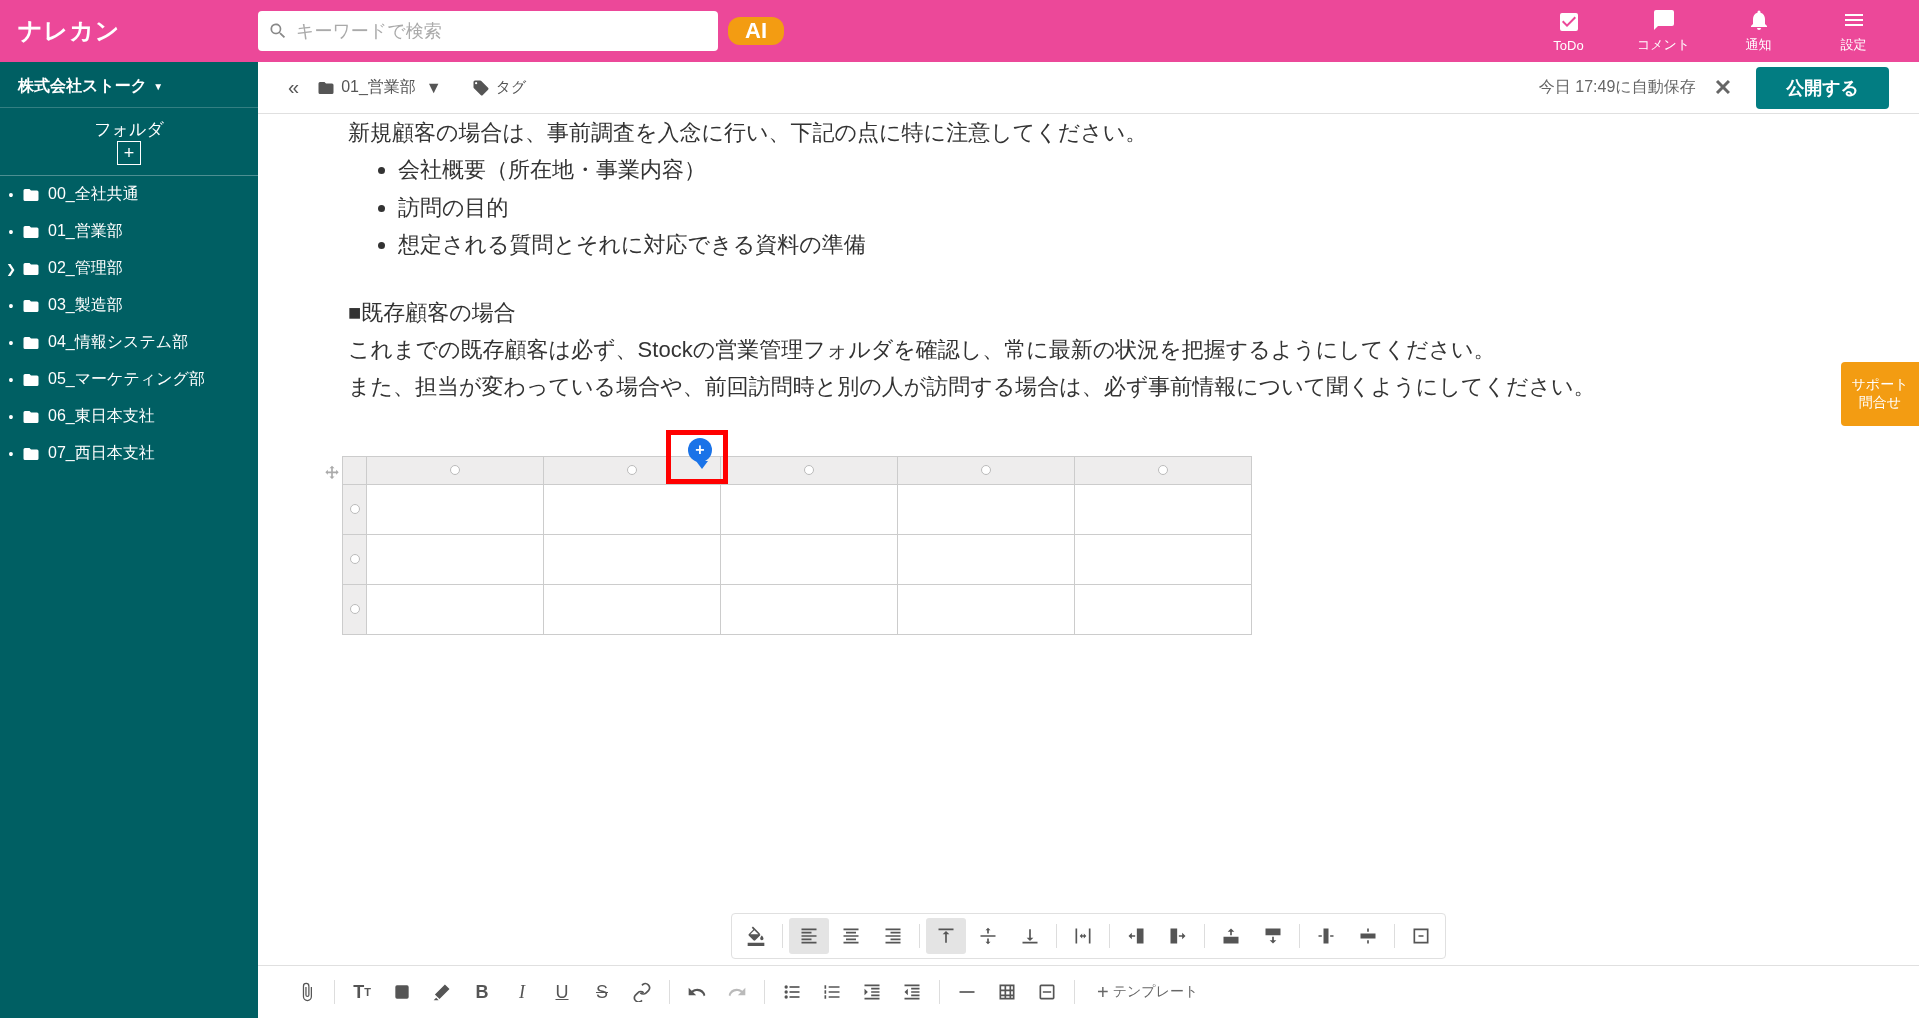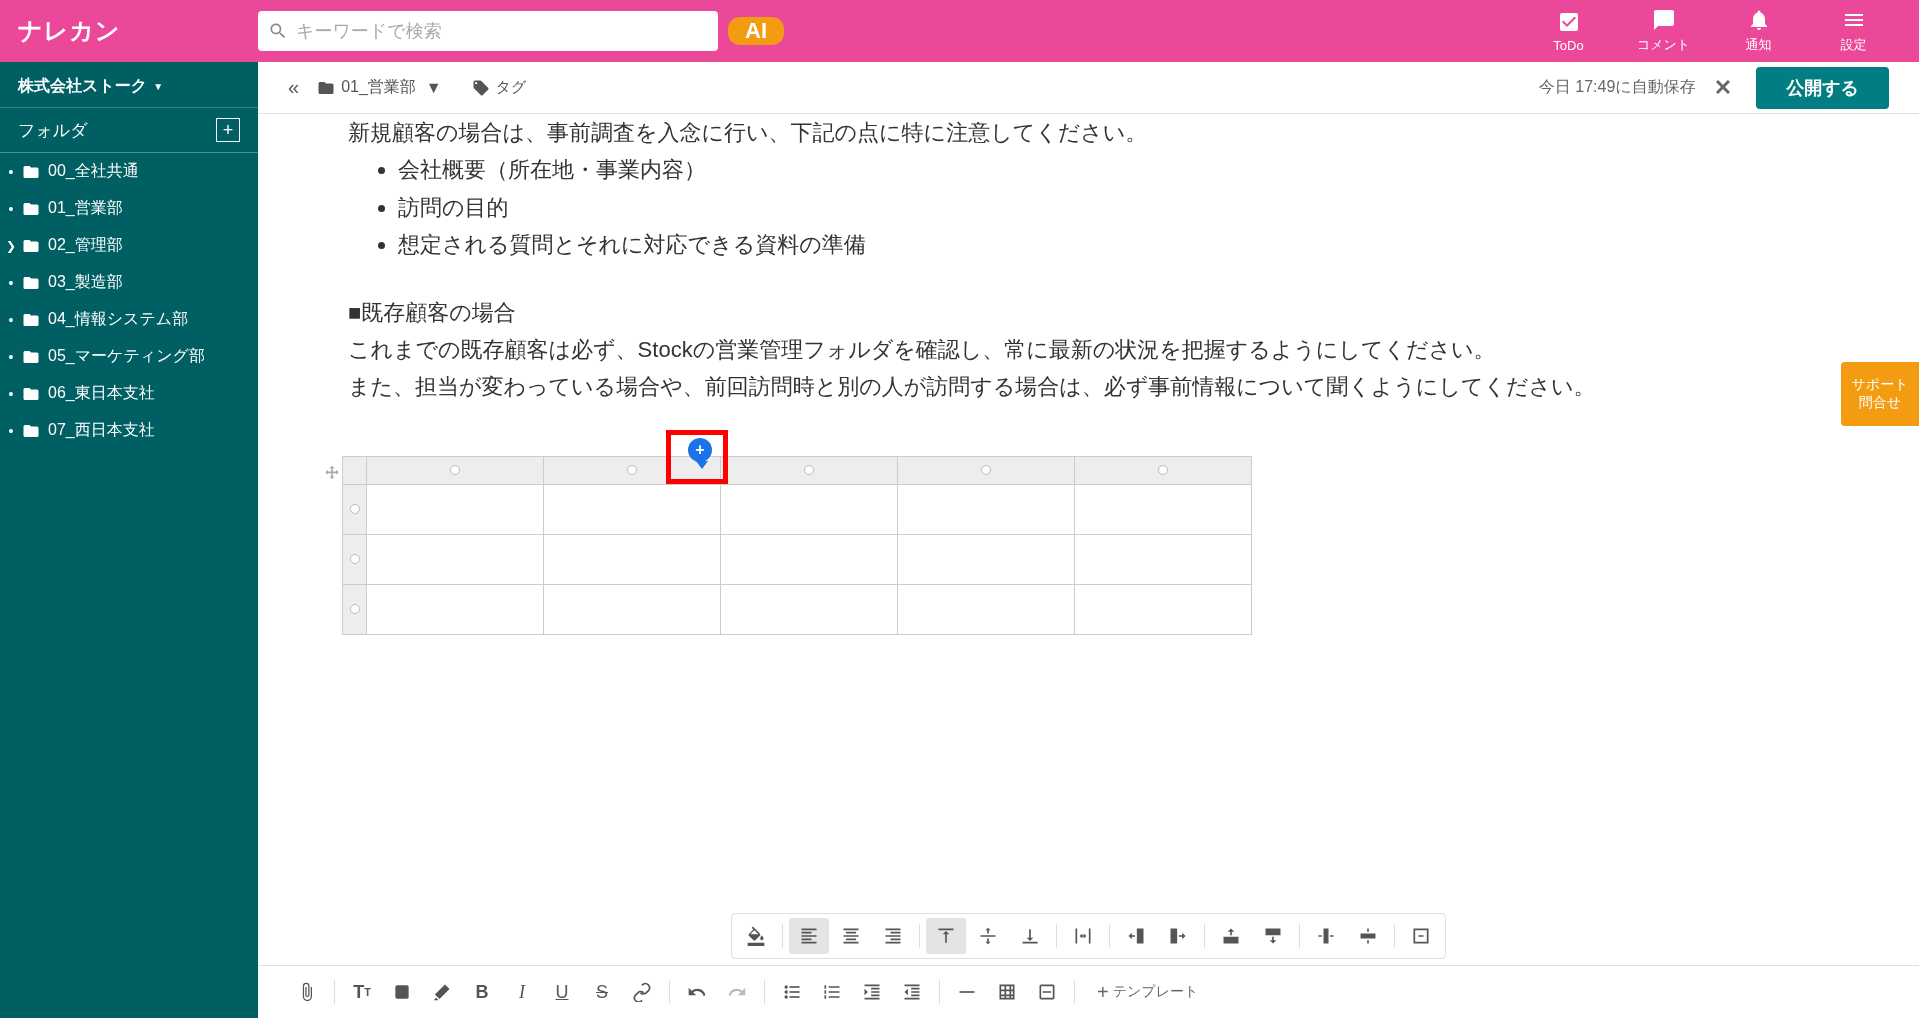--- a/index.html
+++ b/index.html
@@ -17,21 +17,21 @@
 .header-spacer { flex: 1; }
 .header-nav { display: flex; color: #fff; }
 .header-nav-item { display: flex; flex-direction: column; align-items: center; justify-content: center; width: 95px; cursor: pointer; font-size: 13px; }
 .header-nav-item svg { width: 24px; height: 24px; fill: #fff; margin-bottom: 4px; }
 
 
 .container { display: flex; height: calc(100vh - 62px); }
 .sidebar { width: 258px; background: #005f63; color: #fff; padding: 14px 0; flex-shrink: 0; }
 .company-row { padding: 0 18px 10px; font-size: 16px; font-weight: bold; display: flex; align-items: center; cursor: pointer; }
 .company-row .caret { margin-left: 6px; font-size: 10px; }
-.folder-header { padding: 10px 18px; font-size: 17px; display: flex; justify-content: space-between; align-items: center; border-bottom: 1px solid rgba(255,255,255,0.3); border-top: 1px solid rgba(255,255,255,0.2); }
+.folder-header { padding: 10px 18px; font-size: 17px; display: flex; justify-content: space-between; align-items: center; border-bottom: 1px solid rgba(255,255,255,0.3); border-top: 1px solid rgba(255,255,255,0.2); flex-direction: column; }
 .add-folder-btn { width: 24px; height: 24px; border: 1px solid #fff; display: flex; align-items: center; justify-content: center; cursor: pointer; font-size: 18px; }
 .updates-label { padding: 16px 18px 10px; font-size: 16px; }
 .folder-list { padding: 0 4px; }
 .folder-item { display: flex; align-items: center; padding: 8px 0; font-size: 16px; cursor: pointer; }
 .folder-item .chev { width: 14px; display: inline-block; text-align: center; font-size: 10px; }
 .folder-item .chev.dot::before { content: "•"; font-size: 14px; }
 .folder-item .chev.arrow::before { content: "❯"; font-size: 12px; }
 .folder-item svg { width: 18px; height: 18px; fill: #fff; margin: 0 8px 0 4px; }
 
 

